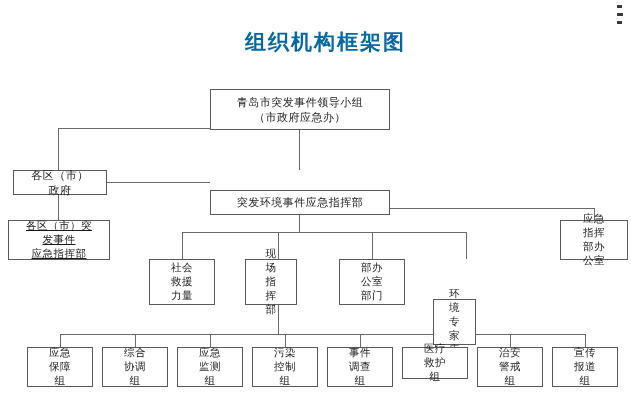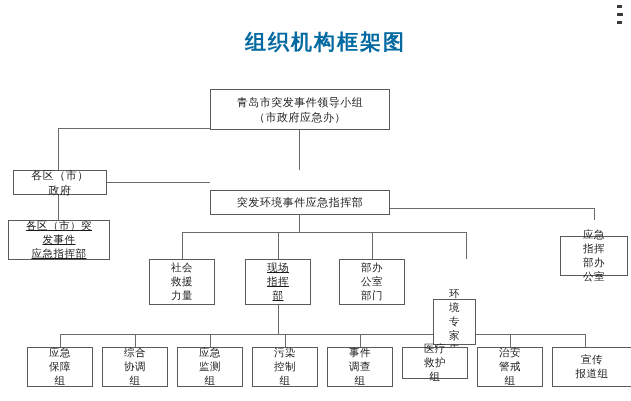--- a/index.html
+++ b/index.html
@@ -104,46 +104,46 @@
   <div class="node wide" style="left:210px; top:89px; width:180px; height:41px;">青岛市突发事件领导小组
 （市政府应急办）</div>
 
   <div class="node wide" style="left:13px; top:170px; width:94px; height:25px;">各区（市）政府</div>
 
   <div class="node wide" style="left:210px; top:170px; width:180px; height:25px;margin-top:20px;">突发环境事件应急指挥部</div>
 
   <div class="node" style="left:8px; top:220px; width:102px; height:40px;text-decoration:underline;">各区（市）突发事件
 应急指挥部</div>
 
-  <div class="node" style="left:560px; top:220px; width:68px; height:40px;margin-top:16px;">应急指挥
+  <div class="node" style="left:560px; top:220px; width:68px; height:40px;">应急指挥
 部办公室</div>
 
   <div class="node" style="left:149px; top:259px; width:66px; height:46px;">社会救援
 力量</div>
-  <div class="node" style="left:245px; top:259px; width:66px; height:46px;text-decoration:underline;">现场
+  <div class="node" style="left:245px; top:259px; width:52px; height:46px;">现场
 指挥部</div>
   <div class="node" style="left:339px; top:259px; width:66px; height:46px;">部办公室
 部门</div>
   <div class="node" style="left:433px; top:259px; width:43px; height:46px;margin-top:40px;">环境
 专家库</div>
 
   <div class="node" style="left:27px; top:347px; width:66px; height:40px;">应急
 保障组</div>
   <div class="node" style="left:102px; top:347px; width:66px; height:40px;">综合
 协调组</div>
   <div class="node" style="left:177px; top:347px; width:66px; height:40px;">应急
 监测组</div>
   <div class="node" style="left:252px; top:347px; width:66px; height:40px;">污染
 控制组</div>
   <div class="node" style="left:327px; top:347px; width:66px; height:40px;">事件
 调查组</div>
   <div class="node" style="left:402px; top:347px; width:66px; height:32px;">医疗
 救护组</div>
   <div class="node" style="left:477px; top:347px; width:66px; height:40px;">治安
 警戒组</div>
-  <div class="node" style="left:552px; top:347px; width:80px; height:40px;">宣传
+  <div class="node" style="left:552px; top:347px; width:66px; height:40px;">宣传
 报道组</div>
 
   <div class="speck" style="left:617px; top:5px; width:5px; height:3px;"></div>
   <div class="speck" style="left:617px; top:13px; width:6px; height:3px;"></div>
   <div class="speck" style="left:617px; top:21px; width:5px; height:3px;"></div>
 
 </div>
 
 </body></html>

